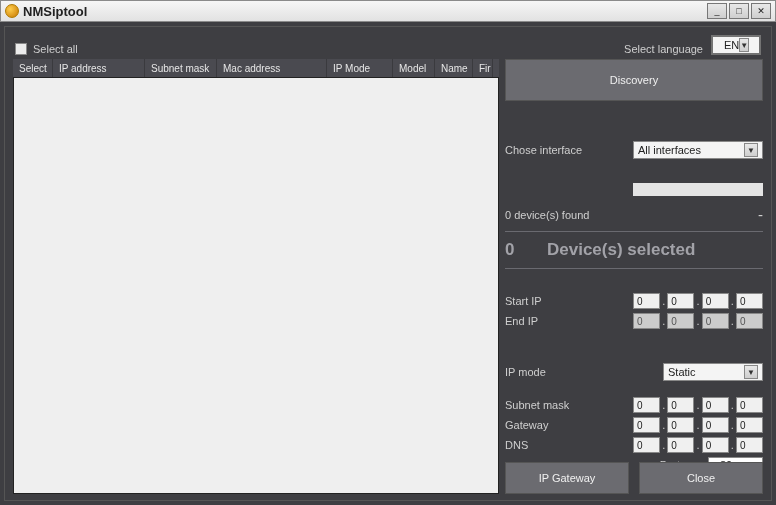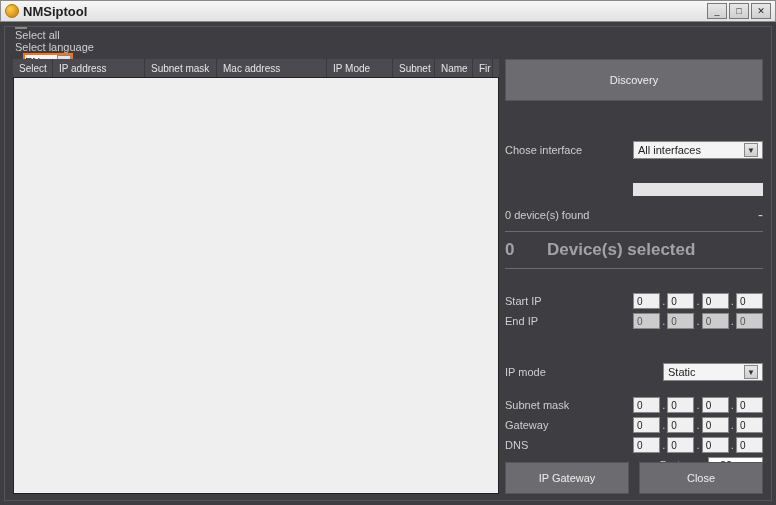--- a/index.html
+++ b/index.html
@@ -40,38 +40,37 @@
     right: 4px; bottom: 4px;
     background: #3e3e42;
     border: 1px solid #555;
   }
 
   
   .topstrip {
     position: absolute;
     left: 0; right: 0; top: 0; height: 28px;
     display: flex;
-    align-items: flex-start;
+    align-items: flex-end;
     padding: 0 10px;
     color: #cfcfcf;
-    flex-direction: column;
   }
   .checkbox {
     width: 12px; height: 12px;
     background: #ececec;
     border: 1px solid #888;
     margin-right: 6px;
   }
   .topstrip .spacer { flex: 1; }
   .lang-select {
     width: 50px; height: 20px;
     background: #f4f4f4;
-    border: 2px solid #f97316;
+    border: 2px solid #737373;
     display: flex; align-items: center; justify-content: space-between;
-    padding: 0 0;
+    padding: 0 11px;
     margin-left: 8px;
     color: #222;
   }
   .dd-arrow {
     width: 14px; height: 14px;
     background: linear-gradient(#e8e8e8,#cfcfcf);
     border: 1px solid #888;
     display: flex; align-items: center; justify-content: center;
     font-size: 8px; color: #333;
   }
@@ -217,21 +216,21 @@
     </div>
   </div>
 
   <div class="table">
     <div class="thead" id="thead">
         <div class="th" style="width: 40px;">Select</div>
         <div class="th" style="width: 92px;">IP address</div>
         <div class="th" style="width: 72px;">Subnet mask</div>
         <div class="th" style="width: 110px;">Mac address</div>
         <div class="th" style="width: 66px;">IP Mode</div>
-        <div class="th" style="width: 42px;">Subnet</div>
+        <div class="th" style="width: 42px;">Model</div>
         <div class="th" style="width: 38px;">Name</div>
         <div class="th" style="width: 20px;">Fir</div>
       </div>
     <div class="tbody"></div>
   </div>
 
   <div class="right">
     <div class="discovery-btn">
       <span>Discovery</span>
     </div>

